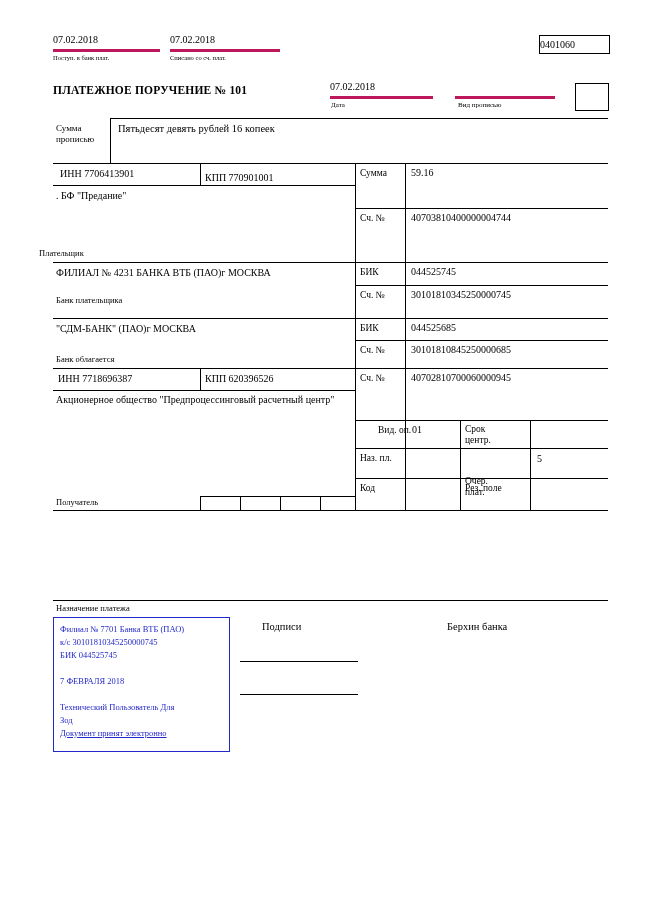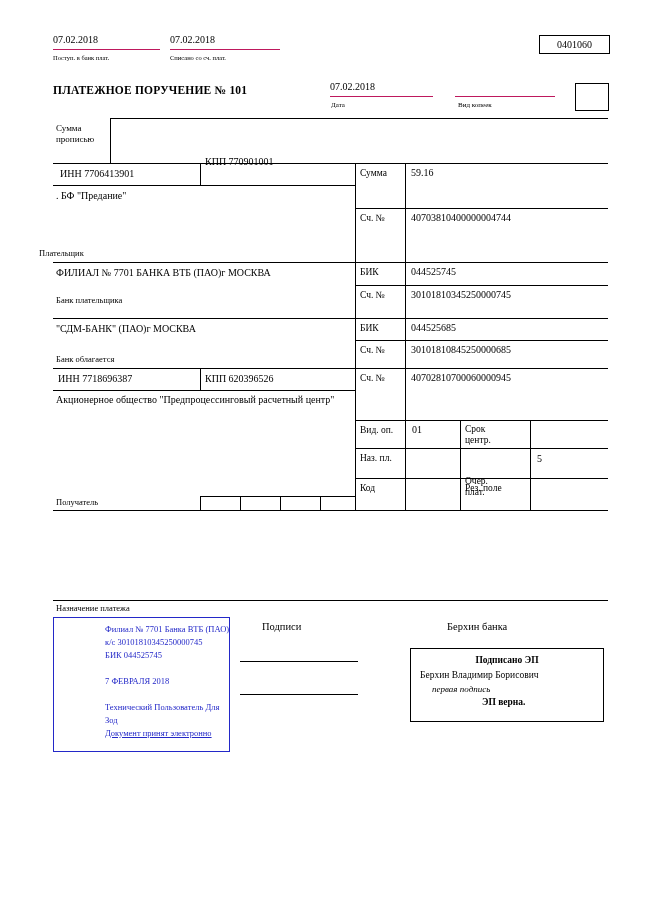--- a/index.html
+++ b/index.html
@@ -10,43 +10,43 @@
   .t65{font-size:6.5px;line-height:8px;}
   .t7{font-size:7px;line-height:9px;}
   .t85{font-size:8.5px;line-height:10px;}
   .t9{font-size:9px;line-height:11px;}
   .t95{font-size:9.5px;line-height:11px;}
   .t10{font-size:10px;line-height:12px;}
   .t105{font-size:10.5px;line-height:13.5px;}
   .b{font-weight:bold;}
   .i{font-style:italic;}
   .title{font-size:11.5px;font-weight:bold;letter-spacing:.2px;}
-  .ubox{border-bottom:1px solid #be185d;}
+  .ubox{border-bottom:3px solid #be185d;}
   .box{border:1px solid #000;}
   .stamp{border:1px solid #2328c8;color:#2328c8;padding:5px 6px;box-sizing:border-box;}
-  .stamp-line{font-size:8.5px;line-height:13px;min-height:13px;white-space:nowrap;margin-left:45px;}
+  .stamp-line{font-size:8.5px;line-height:13px;min-height:13px;white-space:nowrap;}
   .stamp-line.u{text-decoration:underline;}
-  .center{text-align:center;}
+  .center{text-align:left;}
 </style>
 </head>
 <body>
 
 <div class="page">
 
   <div class="abs ubox t10" style="left:53px;top:34px;width:107px;height:15px"><span>07.02.2018</span></div>
   <div class="abs t65" style="left:53px;top:54px">Поступ. в банк плат.</div>
   <div class="abs ubox t10" style="left:170px;top:34px;width:110px;height:15px"><span>07.02.2018</span></div>
   <div class="abs t65" style="left:170px;top:54px">Списано со сч. плат.</div>
   <div class="abs box t10 center" style="left:539px;top:35px;width:69px;height:17px;line-height:17px">0401060</div>
 
   <div class="abs title" style="left:53px;top:84px">ПЛАТЕЖНОЕ ПОРУЧЕНИЕ № 101</div>
   <div class="abs ubox t10" style="left:330px;top:81px;width:103px;height:15px"><span>07.02.2018</span></div>
   <div class="abs t7" style="left:331px;top:101px">Дата</div>
   <div class="abs ubox" style="left:455px;top:81px;width:100px;height:15px"></div>
-  <div class="abs t7" style="left:458px;top:101px">Вид копеек</div>
+  <div class="abs t7" style="left:458px;top:101px">Вид прописью</div>
   <div class="abs box" style="left:575px;top:83px;width:32px;height:26px"></div>
 
   <div class="hl" style="left:110px;top:118px;width:498px"></div>
   <div class="hl" style="left:53px;top:163px;width:555px"></div>
   <div class="hl" style="left:53px;top:185px;width:302px"></div>
   <div class="hl" style="left:355px;top:208px;width:253px"></div>
   <div class="hl" style="left:53px;top:262px;width:555px"></div>
   <div class="hl" style="left:355px;top:285px;width:253px"></div>
   <div class="hl" style="left:53px;top:318px;width:555px"></div>
   <div class="hl" style="left:355px;top:340px;width:253px"></div>
@@ -63,51 +63,52 @@
   <div class="vl" style="left:355px;top:163px;height:347px"></div>
   <div class="vl" style="left:405px;top:163px;height:347px"></div>
   <div class="vl" style="left:460px;top:420px;height:90px"></div>
   <div class="vl" style="left:530px;top:420px;height:90px"></div>
   <div class="vl" style="left:200px;top:496px;height:14px"></div>
   <div class="vl" style="left:240px;top:496px;height:14px"></div>
   <div class="vl" style="left:280px;top:496px;height:14px"></div>
   <div class="vl" style="left:320px;top:496px;height:14px"></div>
 
   <div class="abs t9" style="left:56px;top:123px;width:48px">Сумма прописью</div>
+  <div class="abs t105" style="left:118px;top:122px;width:480px">Пятьдесят девять рублей 16 копеек</div>
 
   <div class="abs t10" style="left:60px;top:168px">ИНН 7706413901</div>
-  <div class="abs t10" style="left:205px;top:156px">КПП 770901001</div>
+  <div class="abs t10" style="left:205px;top:172px">КПП 770901001</div>
   <div class="abs t10" style="left:56px;top:190px;width:290px">. БФ "Предание"</div>
   <div class="abs t85" style="left:39px;top:248px">Плательщик</div>
   <div class="abs t95" style="left:360px;top:168px">Сумма</div>
   <div class="abs t10" style="left:411px;top:167px">59.16</div>
   <div class="abs t95" style="left:360px;top:213px">Сч. №</div>
   <div class="abs t10" style="left:411px;top:212px">40703810400000004744</div>
 
-  <div class="abs t10" style="left:56px;top:267px;width:295px">ФИЛИАЛ № 7701 БАНКА ВТБ (ПАО)г МОСКВА</div>
+  <div class="abs t10" style="left:56px;top:267px;width:295px">ФИЛИАЛ № 4231 БАНКА ВТБ (ПАО)г МОСКВА</div>
   <div class="abs t85" style="left:56px;top:295px">Банк плательщика</div>
   <div class="abs t95" style="left:360px;top:267px">БИК</div>
   <div class="abs t10" style="left:411px;top:266px">044525745</div>
   <div class="abs t95" style="left:360px;top:290px">Сч. №</div>
   <div class="abs t10" style="left:411px;top:289px">30101810345250000745</div>
 
   <div class="abs t10" style="left:56px;top:323px;width:295px">"СДМ-БАНК" (ПАО)г МОСКВА</div>
   <div class="abs t85" style="left:56px;top:354px">Банк облагается</div>
   <div class="abs t95" style="left:360px;top:323px">БИК</div>
   <div class="abs t10" style="left:411px;top:322px">044525685</div>
   <div class="abs t95" style="left:360px;top:345px">Сч. №</div>
   <div class="abs t10" style="left:411px;top:344px">30101810845250000685</div>
 
   <div class="abs t10" style="left:58px;top:373px">ИНН 7718696387</div>
   <div class="abs t10" style="left:205px;top:373px">КПП 620396526</div>
   <div class="abs t10" style="left:56px;top:394px;width:300px">Акционерное общество "Предпроцессинговый расчетный центр"</div>
   <div class="abs t85" style="left:56px;top:497px">Получатель</div>
   <div class="abs t95" style="left:360px;top:373px">Сч. №</div>
   <div class="abs t10" style="left:411px;top:372px">40702810700060000945</div>
-  <div class="abs t95" style="left:360px;top:425px;width:44px">Вид. оп.</div>
+  <div class="abs t95" style="left:378px;top:425px;width:44px">Вид. оп.</div>
   <div class="abs t10" style="left:412px;top:424px">01</div>
   <div class="abs t95" style="left:465px;top:424px;width:40px">Срок центр.</div>
   <div class="abs t95" style="left:360px;top:453px;width:44px">Наз. пл.</div>
   <div class="abs t95" style="left:465px;top:476px;width:40px">Очер. плат.</div>
   <div class="abs t10" style="left:537px;top:453px">5</div>
   <div class="abs t95" style="left:360px;top:483px">Код</div>
   <div class="abs t95" style="left:465px;top:483px;width:60px">Рез. поле</div>
 
   <div class="hl" style="left:53px;top:600px;width:555px"></div>
   <div class="abs t85" style="left:56px;top:603px">Назначение платежа</div>
@@ -123,20 +124,14 @@
     <div class="stamp-line">7 ФЕВРАЛЯ 2018</div>
     <div class="stamp-line"></div>
     <div class="stamp-line">Технический Пользователь Для</div>
     <div class="stamp-line">Зод</div>
     <div class="stamp-line u">Документ принят электронно</div>
   </div>
 
   <div class="hl" style="left:240px;top:661px;width:118px"></div>
   <div class="hl" style="left:240px;top:694px;width:118px"></div>
 
-  <div class="abs box" style="left:410px;top:648px;width:192px;height:72px">
-    <div class="abs t95 b center" style="left:0;top:6px;width:192px">Подписано ЭП</div>
-    <div class="abs t95" style="left:9px;top:21px">Берхин Владимир Борисович</div>
-    <div class="abs t9 i" style="left:21px;top:35px">первая подпись</div>
-    <div class="abs t95 b" style="left:71px;top:48px">ЭП верна.</div>
-  </div>
 
 </div>
 
 </body></html>

